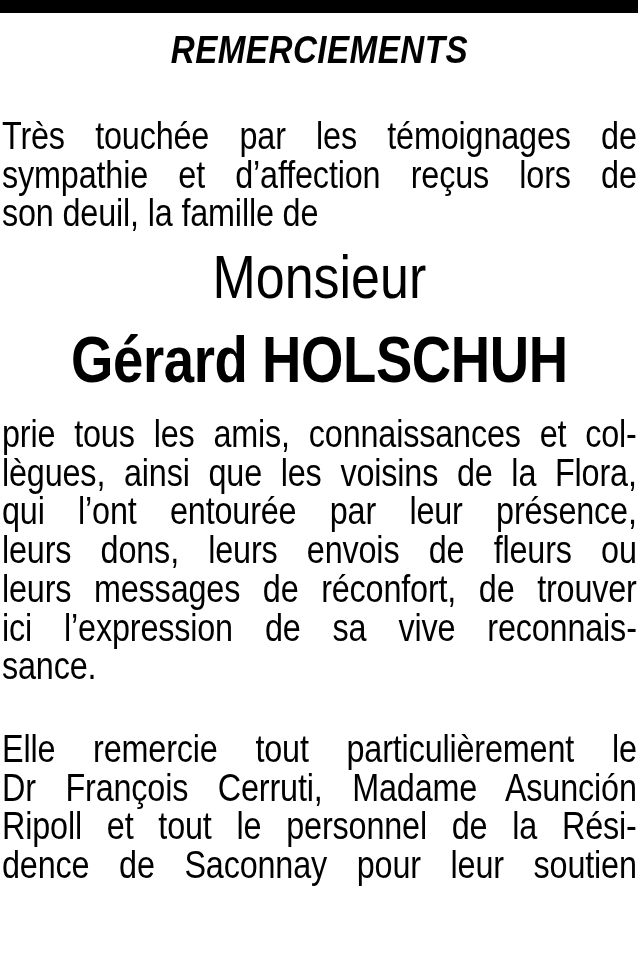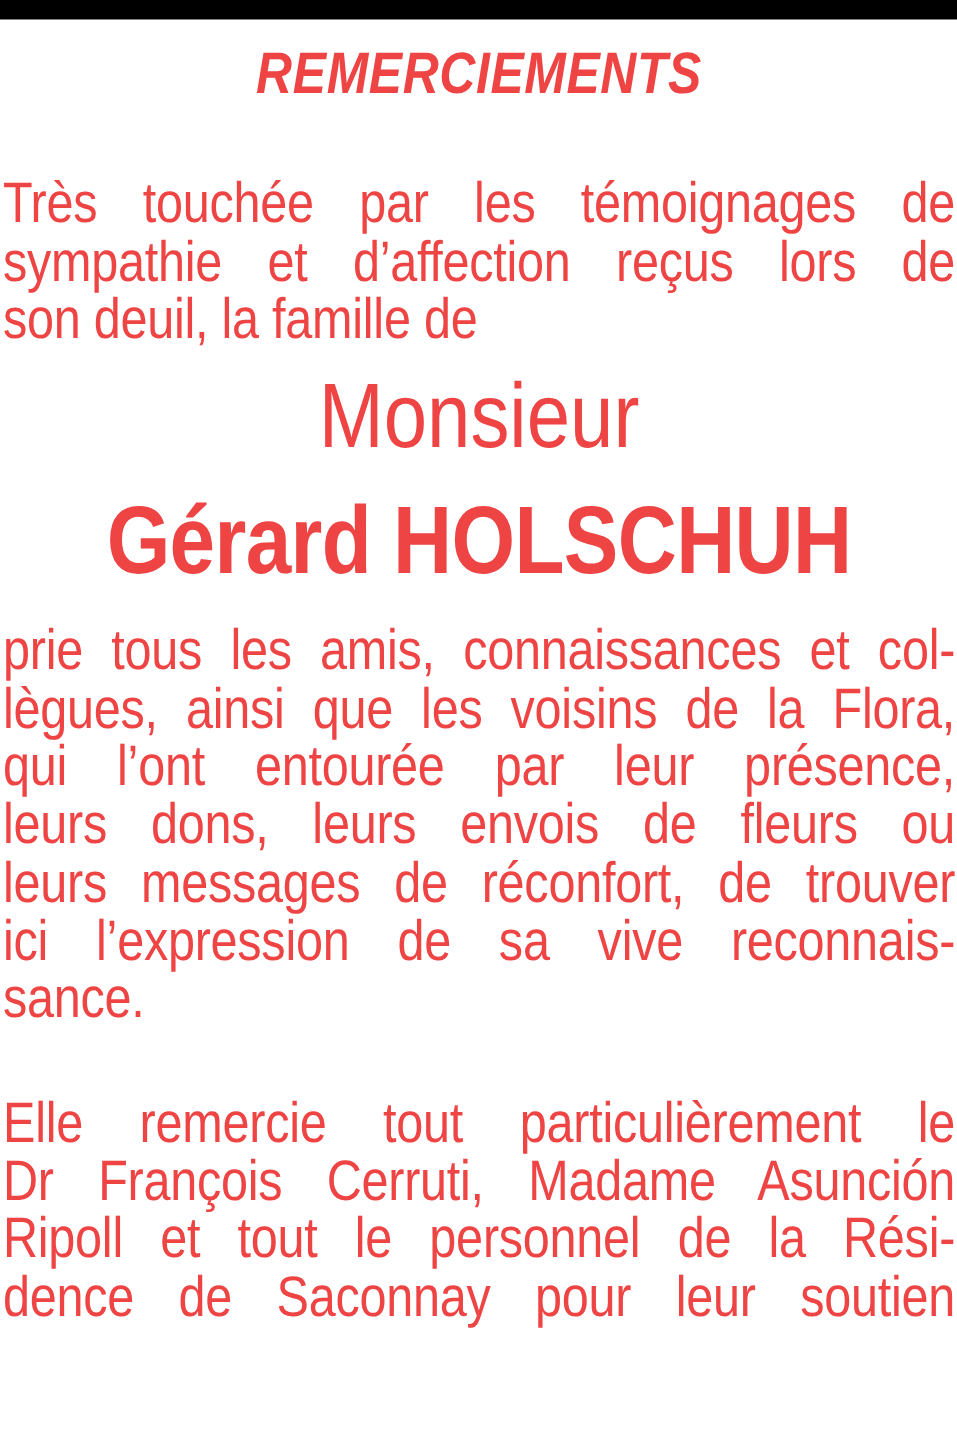--- a/index.html
+++ b/index.html
@@ -7,21 +7,21 @@
     padding: 0;
     background: #ffffff;
   }
   .page {
     position: relative;
     width: 638px;
     height: 888px;
     background: #ffffff;
     overflow: hidden;
     font-family: "Liberation Sans", sans-serif;
-    color: #ef4444;
+    color: #000000;
   }
   .rule {
     position: absolute;
     left: 0;
     width: 638px;
     background: #000000;
   }
   .rule-top { top: 0; height: 13px; }
   .rule-bottom { top: 945px; height: 12px; }
 

